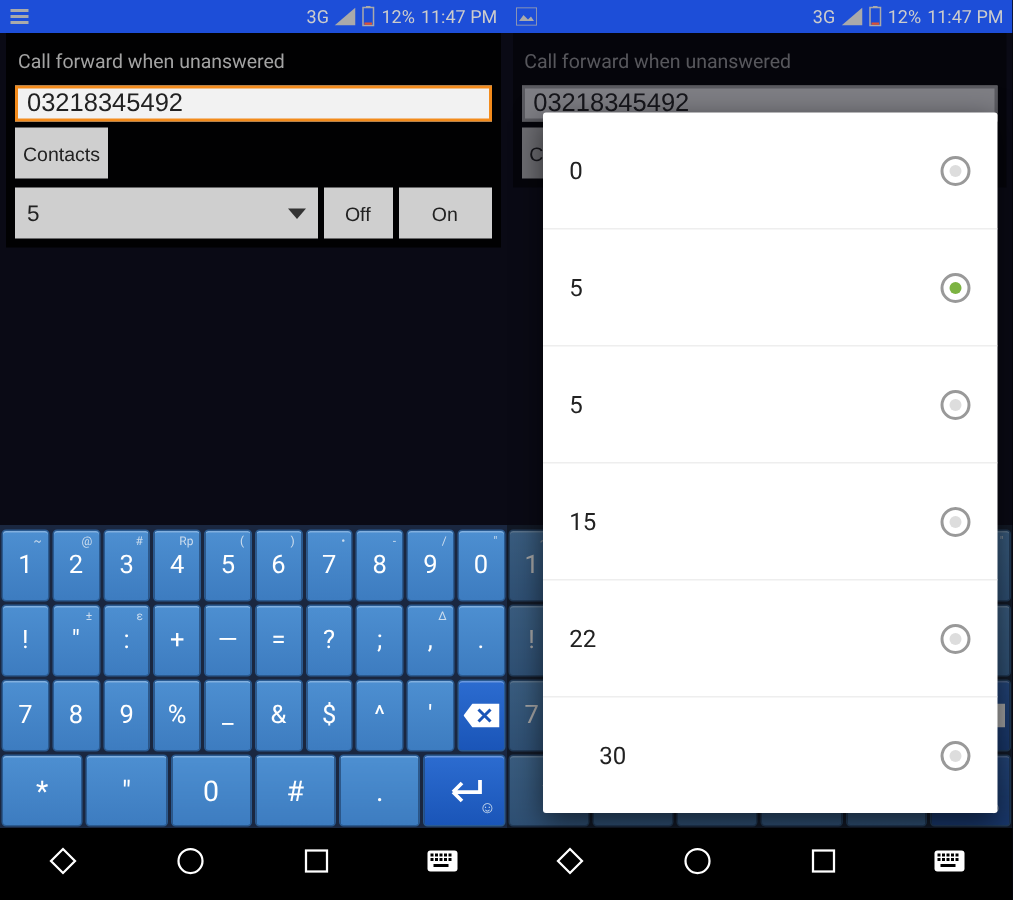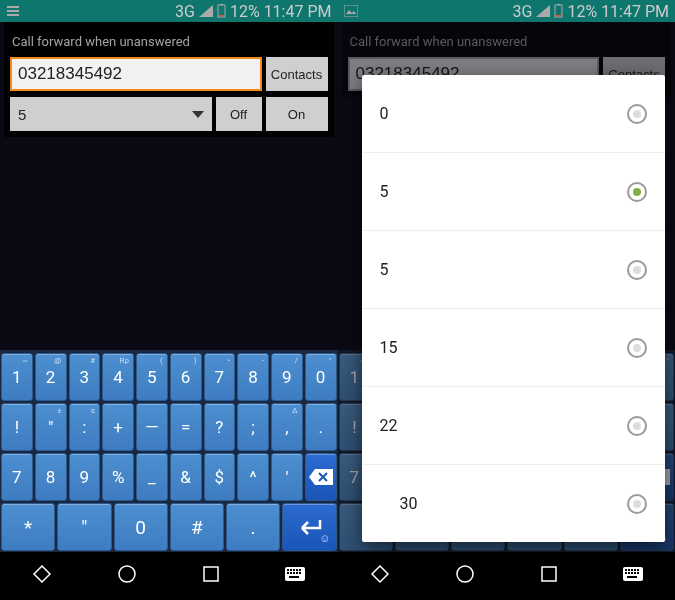--- a/index.html
+++ b/index.html
@@ -5,38 +5,38 @@
   * { box-sizing: border-box; margin: 0; padding: 0; }
   body {
     width: 675px; height: 600px;
     font-family: Roboto, Arial, sans-serif;
     background: #000;
     display: flex;
     overflow: hidden;
   }
   .screen { width: 337.5px; height: 600px; position: relative; background: #0a0a15; }
   .status-bar {
-    height: 22px; background: #0f766e; color: #ccc;
+    height: 22px; background: #1d4ed8; color: #ccc;
     display: flex; align-items: center; justify-content: flex-end;
-    font-size: 16px; padding: 0 6px; gap: 4px;
+    font-size: 12px; padding: 0 6px; gap: 4px;
     position: relative;
   }
   .status-bar .left-icon { position: absolute; left: 6px; color:#bbb; }
   .status-bar .signal, .status-bar .batt, .status-bar .time, .status-bar .net { display:inline-flex; align-items:center; }
   .status-bar svg { display:block; }
 
   .dialog {
     position: absolute; top: 22px; left: 4px; right: 4px;
     background: rgba(0,0,0,0.9);
     padding: 6px;
   }
   .dialog-title {
     color: #a3a3a3; font-size: 13px; padding: 6px 2px 8px 2px;
   }
-  .input-row { display:flex; gap:4px; }
+  .input-row { display:flex; gap:4px;flex-direction:column; }
   .phone-input {
     flex:1; height:34px; border:2px solid #f38b1c; background:#f2f2f2;
     font-size:17px; padding:0 6px; color:#222; outline:none;
   }
   .btn-gray {
     background:#cfcfcf; color:#222; border:none; height:34px;
     font-size:13px; padding:0 6px; display:flex; align-items:center; justify-content:center;
   }
   .row2 { display:flex; gap:4px; margin-top:6px; }
   .dropdown {

